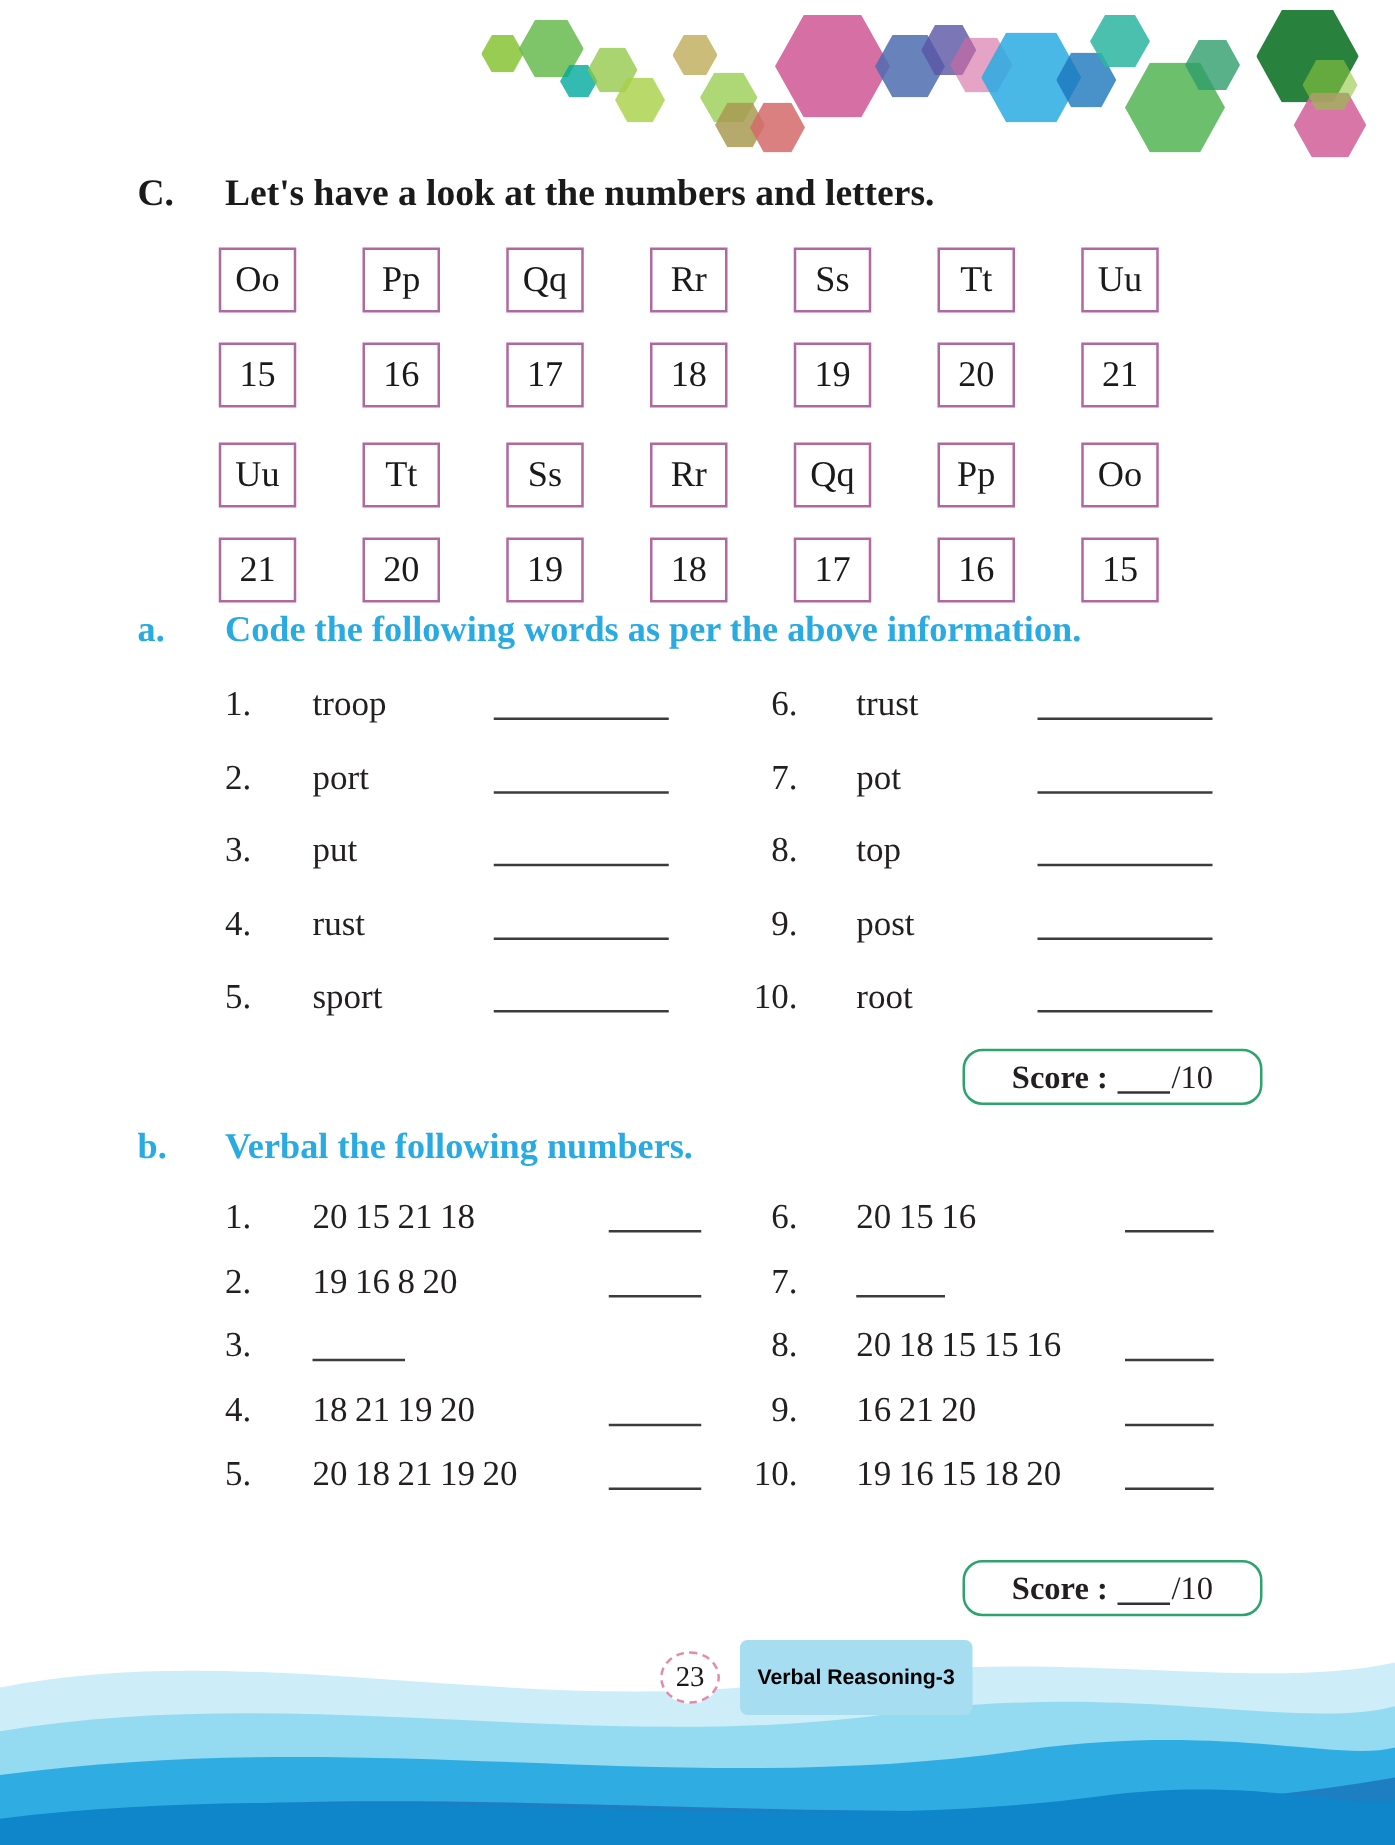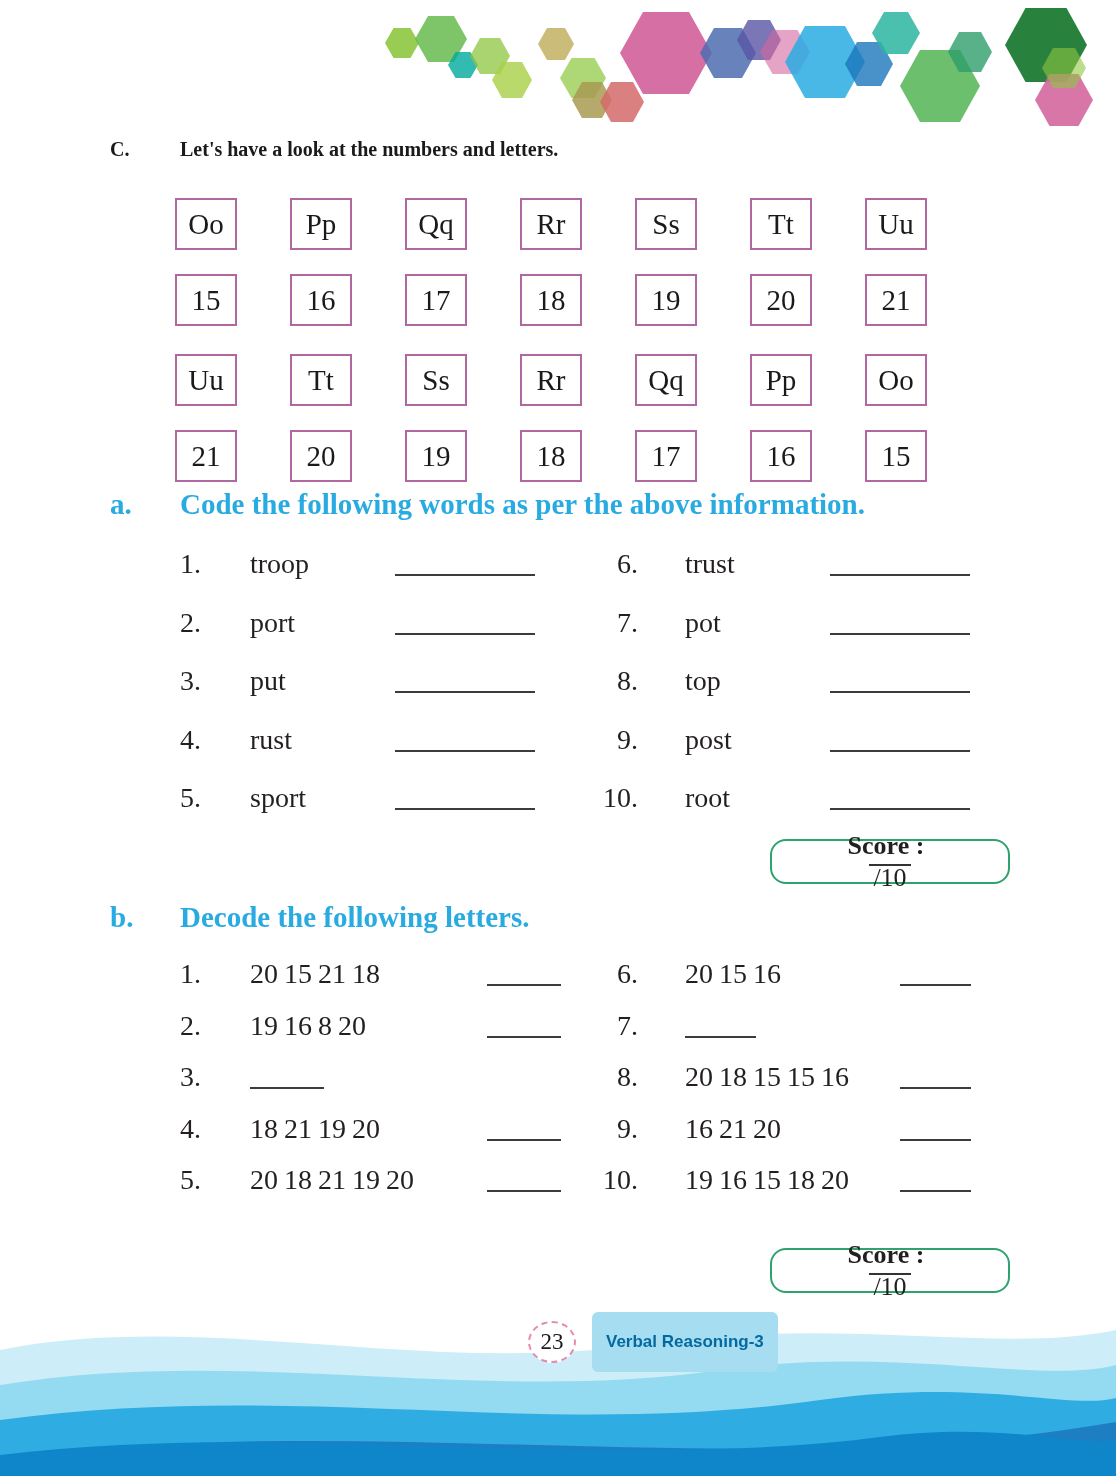--- a/index.html
+++ b/index.html
@@ -9,21 +9,21 @@
     background:#ffffff; overflow:hidden;
     font-family:"Liberation Serif", serif; color:#231f20;
   }
   
   .hexwrap { position:absolute; top:0; left:0; width:1116px; height:140px; }
   .hex {
     position:absolute; display:block;
     clip-path:polygon(25% 0%, 75% 0%, 100% 50%, 75% 100%, 25% 100%, 0% 50%);
   }
   
-  .heading { position:absolute; left:110px; font-weight:bold; font-size:20px; white-space:nowrap; }
+  .heading { position:absolute; left:110px; font-weight:bold; font-size:30px; white-space:nowrap; }
   .heading .sec-label { display:inline-block; width:70px; }
   .heading-c { top:138px; color:#1a1a1a; }
   .heading-a { top:488px; color:#29abe2; font-size:29px; }
   .heading-b { top:901px; color:#29abe2; font-size:29px; }
   
   .code-table { position:absolute; left:175px; top:198px; width:752px; }
   .code-row { display:flex; justify-content:space-between; }
   .code-row + .code-row { margin-top:28px; }
   .code-cell { width:62px; }
   .code-box {
@@ -52,38 +52,38 @@
     transform:translateY(4px);
   }
   .items-a .ex-blank { width:140px; }
   .items-b .col-left  .ex-blank { width:74px; }
   .items-b .col-right .ex-blank { width:71px; }
   
   .score-box {
     position:absolute; left:770px; width:240px; height:45px;
     border:2px solid #2fa36e; border-radius:16px; background:#fff;
     display:flex; align-items:center; justify-content:center;
-    font-size:26px; white-space:nowrap;flex-direction:column;
+    font-size:26px; white-space:nowrap;
   }
   .score-a { top:839px; }
   .score-b { top:1248px; }
   .score-label { font-weight:bold; margin-right:8px; }
   .score-blank {
     display:inline-block; width:42px; height:20px;
     border-bottom:2px solid #333; margin-right:1px; transform:translateY(3px);
   }
   
   .footer-badges { position:absolute; left:528px; top:1312px; display:flex; align-items:center; z-index:5; }
   .page-circle {
     width:48px; height:42px; border:2px dashed #e48bac; border-radius:50%;
     background:#fff; display:flex; align-items:center; justify-content:center;
     font-size:23px; color:#1a1a1a;
   }
   .book-badge {
-    margin-left:16px; background:#a6ddf0; color:#0369a1;
+    margin-left:16px; background:#a6ddf0; color:#000000;
     font-family:"Liberation Sans", sans-serif; font-weight:bold; font-size:17px;
     padding:20px 14px; border-radius:6px; white-space:nowrap;
   }
   
   .waves { position:absolute; left:0; bottom:0; width:1116px; height:186px; z-index:1; }
 </style>
 </head>
 <body>
 
 <div class="page">
@@ -240,21 +240,21 @@
     </div>
   </div>
 
   <div class="score-box score-a">
     <span class="score-label">Score :</span>
     <span class="score-blank"></span>
     <span class="score-total">/10</span>
   </div>
 
   <div class="heading heading-b">
-    <span class="sec-label">b.</span><span>Decode the following letters.</span>
+    <span class="sec-label">b.</span><span>Verbal the following numbers.</span>
   </div>
 
   <div class="items items-b">
     <div class="col col-left">
       <div class="ex-row">
         <span class="ex-num">1.</span>
         <span class="ex-word">20 15 21 18</span>
         <span class="ex-blank"></span>
       </div>
       <div class="ex-row">

